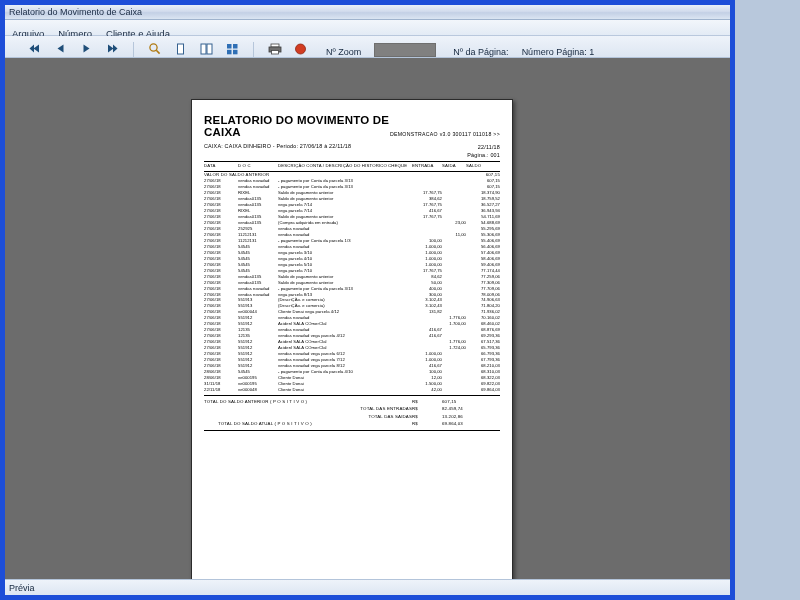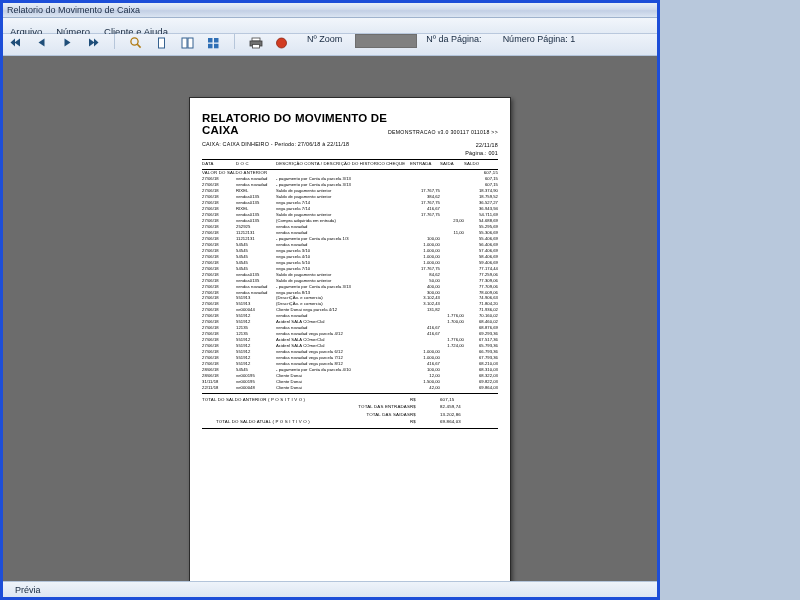--- a/index.html
+++ b/index.html
@@ -8,25 +8,25 @@
     width: 800px; height: 600px;
     overflow: hidden;
     font-family: "Liberation Sans", sans-serif;
   }
   body {
     background: #b8c8dc;
   }
   .window {
     position: absolute;
     left: 0; top: 0;
-    width: 660px; height: 600px;
+    width: 735px; height: 600px;
     background: #dfe7f0;
     display: flex;
     flex-direction: column;
-    border: 3px solid #1d4ed8;
+    border: 5px solid #1d4ed8;
   }
   
   .titlebar {
     height: 15px;
     background: linear-gradient(to bottom, #e9f0f8 0%, #d2dced 45%, #c3d0e5 55%, #dbe5f2 100%);
     border-bottom: 1px solid #9fb3cd;
     display: flex;
     align-items: center;
     padding-left: 4px;
     font-size: 9px;
@@ -46,22 +46,22 @@
     padding: 14px 7px 2px 7px;
     line-height: 13px;
     cursor: default;
   }
   
   .toolbar {
     height: 22px;
     background: linear-gradient(to bottom, #eef3fa 0%, #dde6f2 100%);
     border-bottom: 1px solid #b3c4da;
     display: flex;
-    align-items: flex-start;
-    padding: 0 4px;
+    align-items: flex-end;
+    padding: 0 21px;
     gap: 9px;
     font-size: 9px;
     color: #16283f;
   }
   .tbtn {
     width: 17px; height: 17px;
     display: flex; align-items: center; justify-content: center;
     border: 1px solid transparent;
     border-radius: 2px;
     font-size: 10px;
@@ -74,21 +74,21 @@
     width: 1px; height: 15px;
     background: #b6c6da;
     margin: 0 3px;
   }
   .zoomlabel { margin-left: 8px; margin-right: 4px; white-space: nowrap; }
   .zoombox {
     width: 62px; height: 14px;
     background: #808080;
     border: 1px solid #6e6e6e;
   }
-  .pagelabel { margin-left: 0; white-space: nowrap; }
+  .pagelabel { margin-left: 8px; white-space: nowrap; }
   
   .workarea {
     flex: 1;
     background: #6c6c6c;
     position: relative;
     overflow: hidden;
   }
   .page {
     position: absolute;
     left: 186px; top: 41px;
@@ -166,21 +166,21 @@
   .totals .amt { width: 58px; text-align: left; }
   .totals .ind1 { padding-left: 26px; }
   .totals .ind3 { padding-left: 14px; }
   
   .statusbar {
     height: 16px;
     background: linear-gradient(to bottom, #eef3fa 0%, #dde6f2 100%);
     border-top: 1px solid #b3c4da;
     display: flex;
     align-items: center;
-    padding-left: 12px;
+    padding-left: 4px;
     font-size: 9px;
     color: #16283f;
   }
 </style>
 </head>
 <body>
 
 <div class="window">
 
   <div class="titlebar">
@@ -251,21 +251,21 @@
         </svg>
     </div>
     <div class="tbtn">
       <svg width="13" height="12" viewBox="0 0 13 12">
           <circle cx="6.5" cy="6" r="5" fill="#d23c22" stroke="#8d2412" stroke-width="0.8"></circle>
         </svg>
     </div>
     <span class="zoomlabel">Nº Zoom</span>
     <div class="zoombox"></div>
     <span class="pagelabel">Nº da Página:</span>
-    <span class="pagelabel" style="margin-left:12px">Número Página: 1</span>
+    <span class="pagelabel" style="margin-left:4px">Número Página: 1</span>
   </div>
 
   <div class="workarea">
     <div class="page">
       <div class="page-inner">
 
         <div class="rep-title">
           <span class="t">RELATORIO DO MOVIMENTO DE CAIXA</span>
           <span class="demo">DEMONSTRACAO v3.0 300117 011018 &gt;&gt;</span>
         </div>

